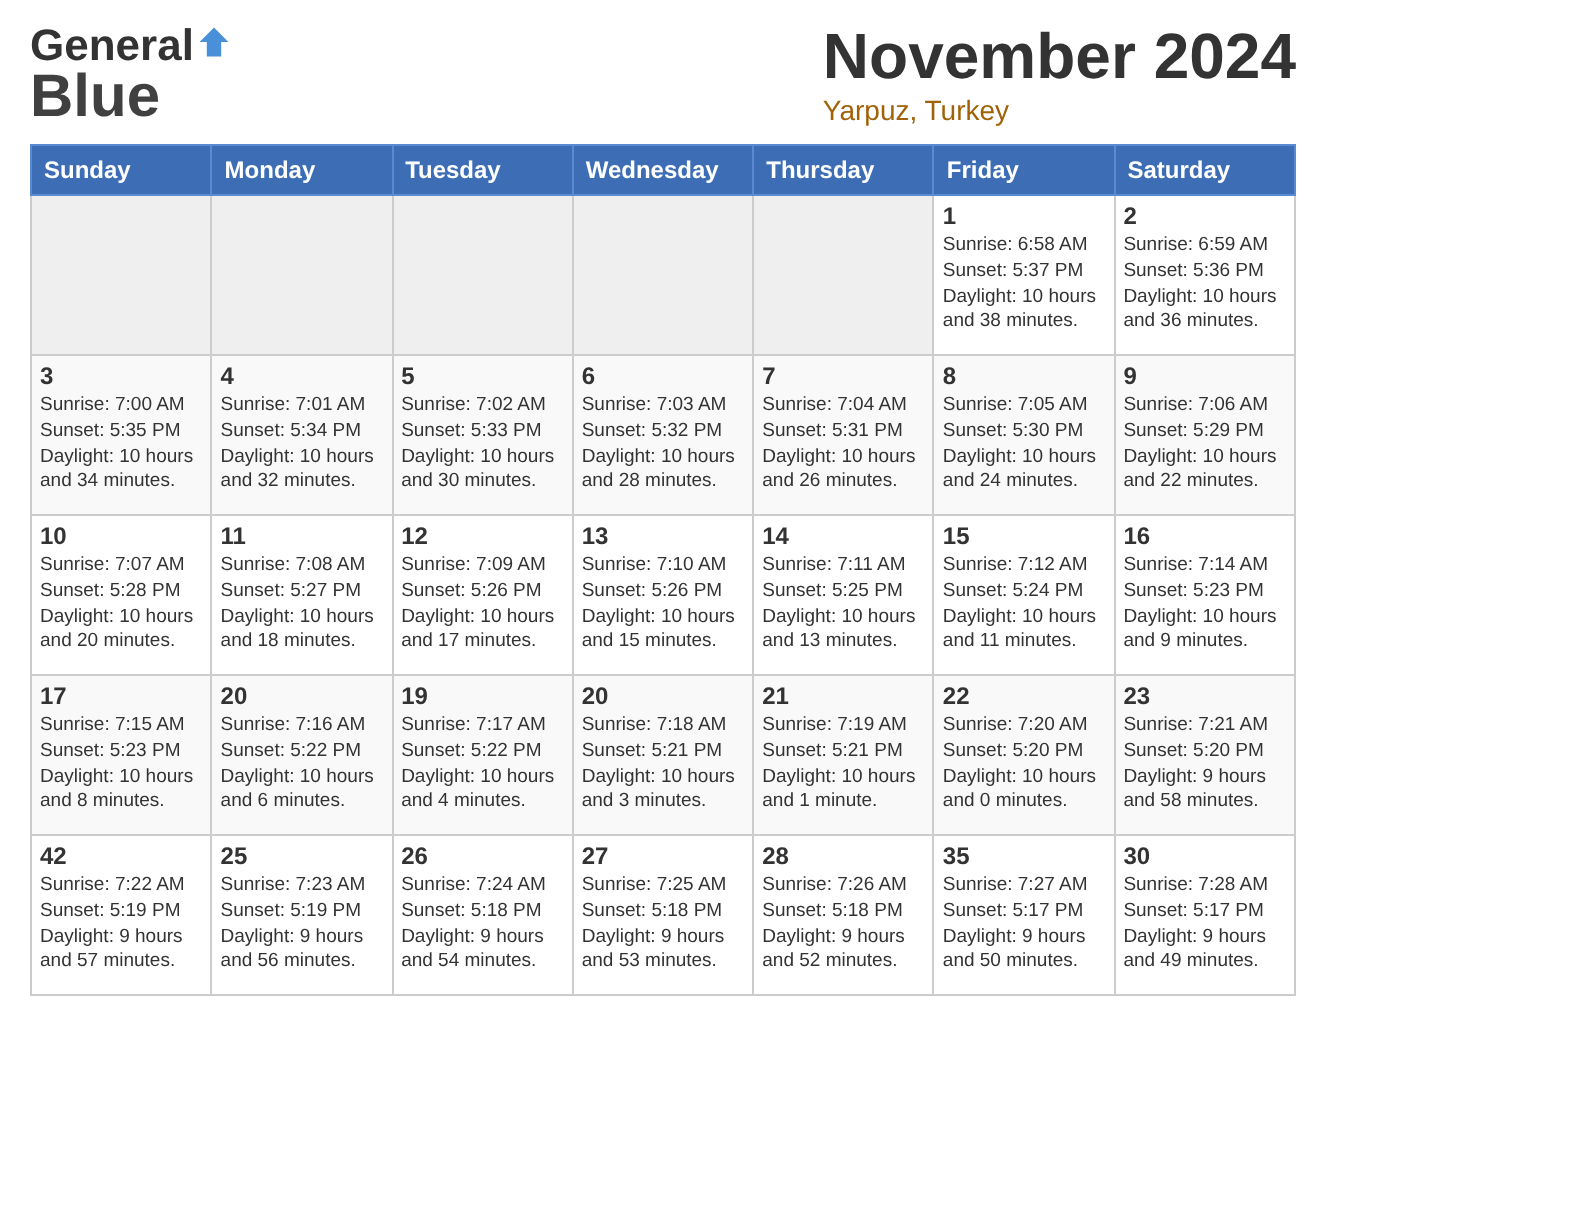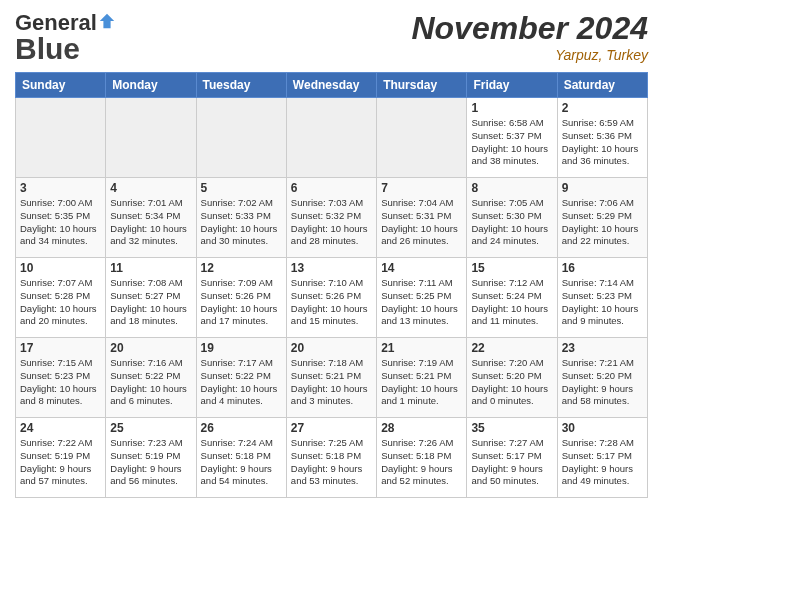--- a/index.html
+++ b/index.html
@@ -34,22 +34,20 @@
     }
     .logo-general { color: #333; }
     .logo-icon {
       width: 18px;
       height: 18px;
       margin-left: 1px;
       position: relative;
       top: -2px;
     }
     .title-block {
-      text-align: right;
-      font-style: italic;
     }
     .month-title {
       font-size: 32px;
       font-weight: bold;
       color: #333;
     }
     .location {
       font-size: 14px;
       color: #a16207;
     }
@@ -230,21 +228,21 @@
             <span class="day-number">22</span>
             <div class="day-info">Sunrise: 7:20 AM<br>Sunset: 5:20 PM<br>Daylight: 10 hours and 0 minutes.</div>
           </td>
           <td class="has-day">
             <span class="day-number">23</span>
             <div class="day-info">Sunrise: 7:21 AM<br>Sunset: 5:20 PM<br>Daylight: 9 hours and 58 minutes.</div>
           </td>
         </tr>
         <tr>
           <td class="has-day">
-            <span class="day-number">24</span>
+            <span class="day-number">42</span>
             <div class="day-info">Sunrise: 7:22 AM<br>Sunset: 5:19 PM<br>Daylight: 9 hours and 57 minutes.</div>
           </td>
           <td class="has-day">
             <span class="day-number">25</span>
             <div class="day-info">Sunrise: 7:23 AM<br>Sunset: 5:19 PM<br>Daylight: 9 hours and 56 minutes.</div>
           </td>
           <td class="has-day">
             <span class="day-number">26</span>
             <div class="day-info">Sunrise: 7:24 AM<br>Sunset: 5:18 PM<br>Daylight: 9 hours and 54 minutes.</div>
           </td>

